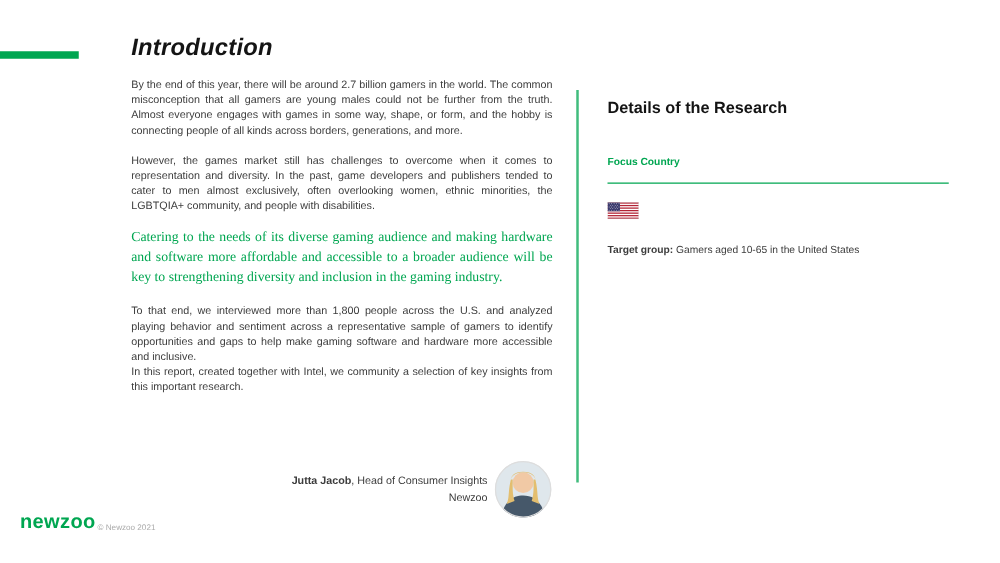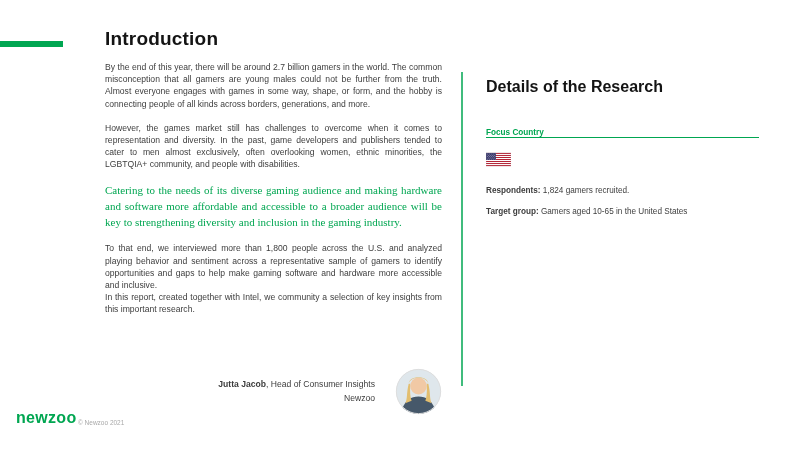--- a/index.html
+++ b/index.html
@@ -7,49 +7,49 @@
   html, body { margin:0; padding:0; }
   body {
     width:800px; height:450px; position:relative; overflow:hidden;
     background:#ffffff;
     font-family:"Liberation Sans", sans-serif;
     color:#3d3d3d;
   }
   .top-bar { position:absolute; left:0; top:41px; width:63px; height:6px; background:var(--accent); }
   .title {
     position:absolute; left:105px; top:28px; margin:0;
-    font-size:19px; font-weight:700; color:#141414; letter-spacing:.2px;
+    font-size:19px; font-weight:700; color:#141414; letter-spacing:.2px;font-style:italic;
   }
   .left-col {
     position:absolute; left:105px; top:61px; width:337px;
     font-size:8.6px; line-height:1.42; text-align:justify; color:#3d3d3d;
   }
   .left-col p { margin:0 0 12px; }
   .left-col p.nogap { margin-bottom:0; }
   .highlight {
     color:var(--accent);
     font-family:"Liberation Serif", serif;
     font-size:11px; line-height:1.45;
   }
   .bold { font-weight:700; }
   .attribution {
     position:absolute; left:105px; top:368px; width:337px;
-    display:flex; justify-content:flex-end; align-items:center; gap:20px;
+    display:flex; justify-content:flex-end; align-items:center; gap:5px;
   }
   .attr-text { text-align:right; font-size:8.6px; line-height:1.55; color:#3d3d3d; }
   .avatar { width:47px; height:47px; flex:0 0 auto; }
   .divider {
     position:absolute; left:461px; top:72px; width:1.5px; height:314px;
     background:var(--accent); opacity:.75;
   }
   .right-col { position:absolute; left:486px; top:78px; width:273px; }
-  .details-heading { margin:0 0 32px; font-size:16px; font-weight:700; color:#141414; }
+  .details-heading { margin:0 0 32px; font-size:13px; font-weight:700; color:#141414; }
   .section-label {
     font-size:8.2px; font-weight:700; color:var(--accent);
-    padding-bottom:0; border-bottom:1.5px solid var(--accent);
+    padding-bottom:12px; border-bottom:1.5px solid var(--accent);
   }
   .flag-wrap { margin:13px 0 17px; line-height:0; }
   .items { margin-top:15px; }
   .detail-item { margin:0 0 9px; font-size:8.2px; line-height:1.5; }
   .logo {
     position:absolute; left:16px; top:409px;
     font-size:16px; font-weight:700; letter-spacing:.3px; color:var(--accent);
   }
   .copyright { position:absolute; left:78px; top:419px; font-size:6.5px; color:#a9a9a9; }
 </style>
@@ -139,21 +139,20 @@
             <circle cx="40" cy="47" r="2.6"></circle>
             <circle cx="55" cy="47" r="2.6"></circle>
             <circle cx="70" cy="47" r="2.6"></circle>
         </g>
         <rect width="190" height="100" fill="none" stroke="#cccccc" stroke-width="2"></rect>
       </svg>
     </div>
 
 
     <div class="items">
-      <p class="detail-item"><span class="bold">Respondents:</span><span> 1,824 gamers recruited.</span></p>
       <p class="detail-item"><span class="bold">Target group:</span><span> Gamers aged 10-65 in the United States</span></p>
     </div>
   </div>
 
   <div class="logo">newzoo</div>
   <div class="copyright">© Newzoo 2021</div>
 
 </div>
 
 </body></html>

